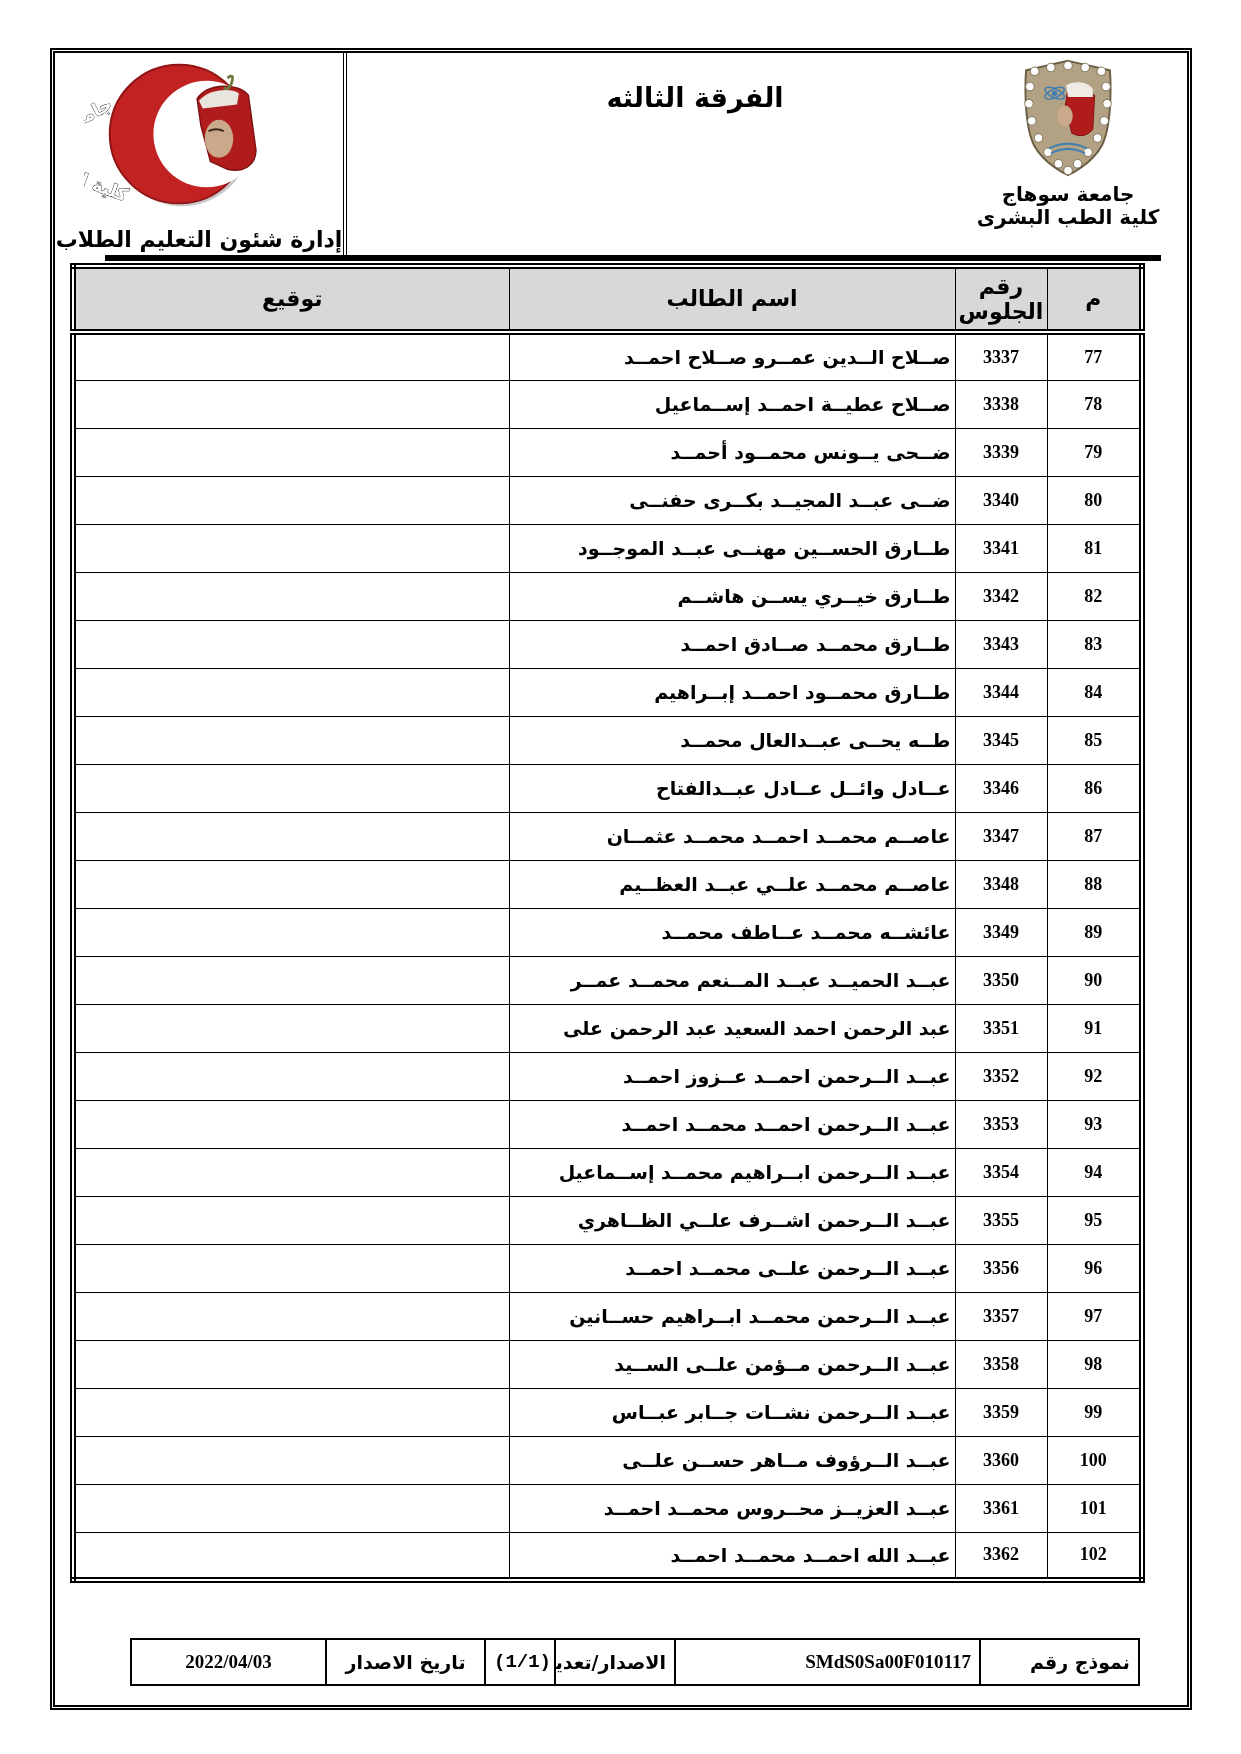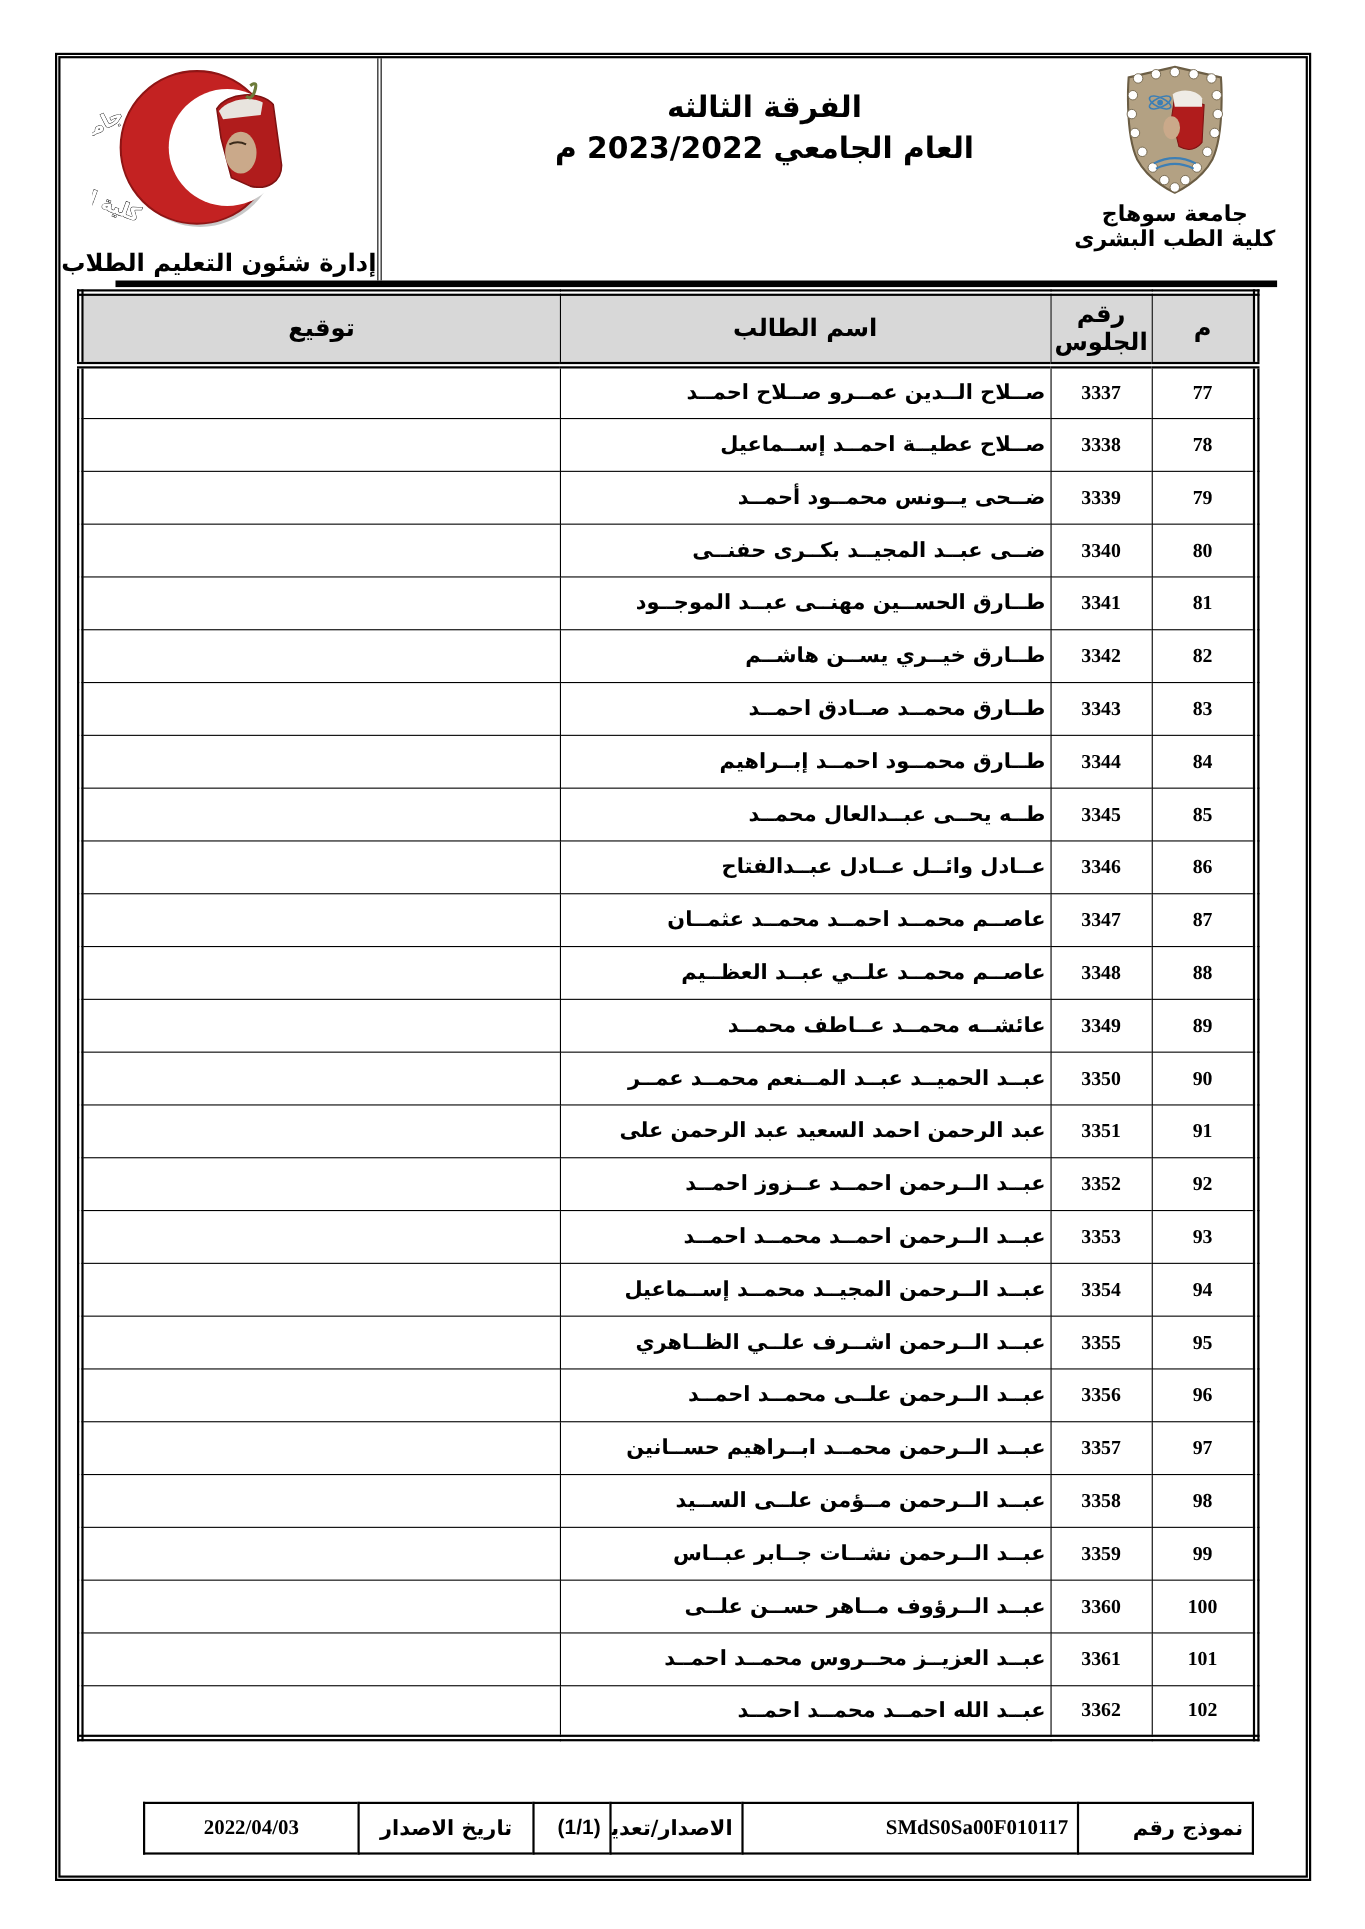--- a/index.html
+++ b/index.html
@@ -96,21 +96,21 @@
     border: 2.5px solid #000;
     height: 46px; vertical-align: middle;
     font-size: 19px; padding: 0 8px;
     white-space: nowrap; overflow: hidden;
   }
   .f-form-label { width: 159px; text-align: right; border-radius: 19px; }
   .f-code      { width: 305px; direction: ltr; text-align: right;
                  font-family: "Liberation Serif", serif; font-size: 23px; }
   .f-issue-lbl { width: 120px; text-align: center; }
   .f-issue-val { width: 70px; text-align: right;
-                 font-family: Liberation Sans, sans-serif; font-size: 22px; direction: ltr; }
+                 font-family: Liberation Mono, monospace; font-size: 22px; direction: ltr; }
   .f-date-lbl  { width: 159px; text-align: center; }
   .f-date-val  { width: 195px; text-align: center; direction: ltr;
                  font-family: "Liberation Serif", serif; font-size: 22px; }
 
   svg text { font-family: "DejaVu Sans", sans-serif; }
 </style>
 </head>
 <body>
 
 <div class="page">
@@ -128,21 +128,20 @@
         <path d="M130 76 q8 -4 16 0" stroke="#3a2a1a" stroke-width="2" fill="none"></path>
         <path d="M150 20 q8 -6 4 6 q-3 8 -8 4" fill="none" stroke="#6d7b3a" stroke-width="3"></path>
         <text x="30" y="52" transform="rotate(-27 30 52)" font-size="19" font-weight="bold" fill="#ffffff" stroke="#000000" stroke-width="0.8" paint-order="stroke">جامعة سوهاج</text>
         <text x="42" y="150" transform="rotate(20 42 150)" font-size="19" font-weight="bold" fill="#ffffff" stroke="#000000" stroke-width="0.8" paint-order="stroke">كلية الطب</text>
       </svg>
       <div class="dept-caption">إدارة شئون التعليم الطلاب</div>
     </div>
 
     <div class="title-block">
       <div>الفرقة الثالثه</div>
-      <div>العام الجامعي 2023/2022 م</div>
     </div>
 
     <div class="right-logo-box">
       <svg width="118" height="122" viewBox="0 0 120 128">
         <path d="M60 4 L104 14 C104 14 108 66 96 92 C84 114 60 124 60 124 C60 124 36 114 24 92 C12 66 16 14 16 14 Z" fill="#b3a183" stroke="#6b5d44" stroke-width="2"></path>
         <g fill="#ffffff" stroke="#6b5d44" stroke-width="0.8">
           <circle cx="60" cy="9" r="4.5"></circle>
             <circle cx="78" cy="11" r="4.5"></circle>
             <circle cx="95" cy="15" r="4.5"></circle>
           <circle cx="100" cy="31" r="4.5"></circle>
@@ -294,21 +293,21 @@
           </tr>
           <tr>
             <td class="serial-cell">93</td>
             <td class="seat-cell">3353</td>
             <td class="name-cell">عبــد الــرحمن احمــد محمــد احمــد</td>
             <td class="sig-cell"></td>
           </tr>
           <tr>
             <td class="serial-cell">94</td>
             <td class="seat-cell">3354</td>
-            <td class="name-cell">عبــد الــرحمن المجيــد محمــد إســماعيل</td>
+            <td class="name-cell">عبــد الــرحمن ابــراهيم محمــد إســماعيل</td>
             <td class="sig-cell"></td>
           </tr>
           <tr>
             <td class="serial-cell">95</td>
             <td class="seat-cell">3355</td>
             <td class="name-cell">عبــد الــرحمن اشــرف علــي الظــاهري</td>
             <td class="sig-cell"></td>
           </tr>
           <tr>
             <td class="serial-cell">96</td>

